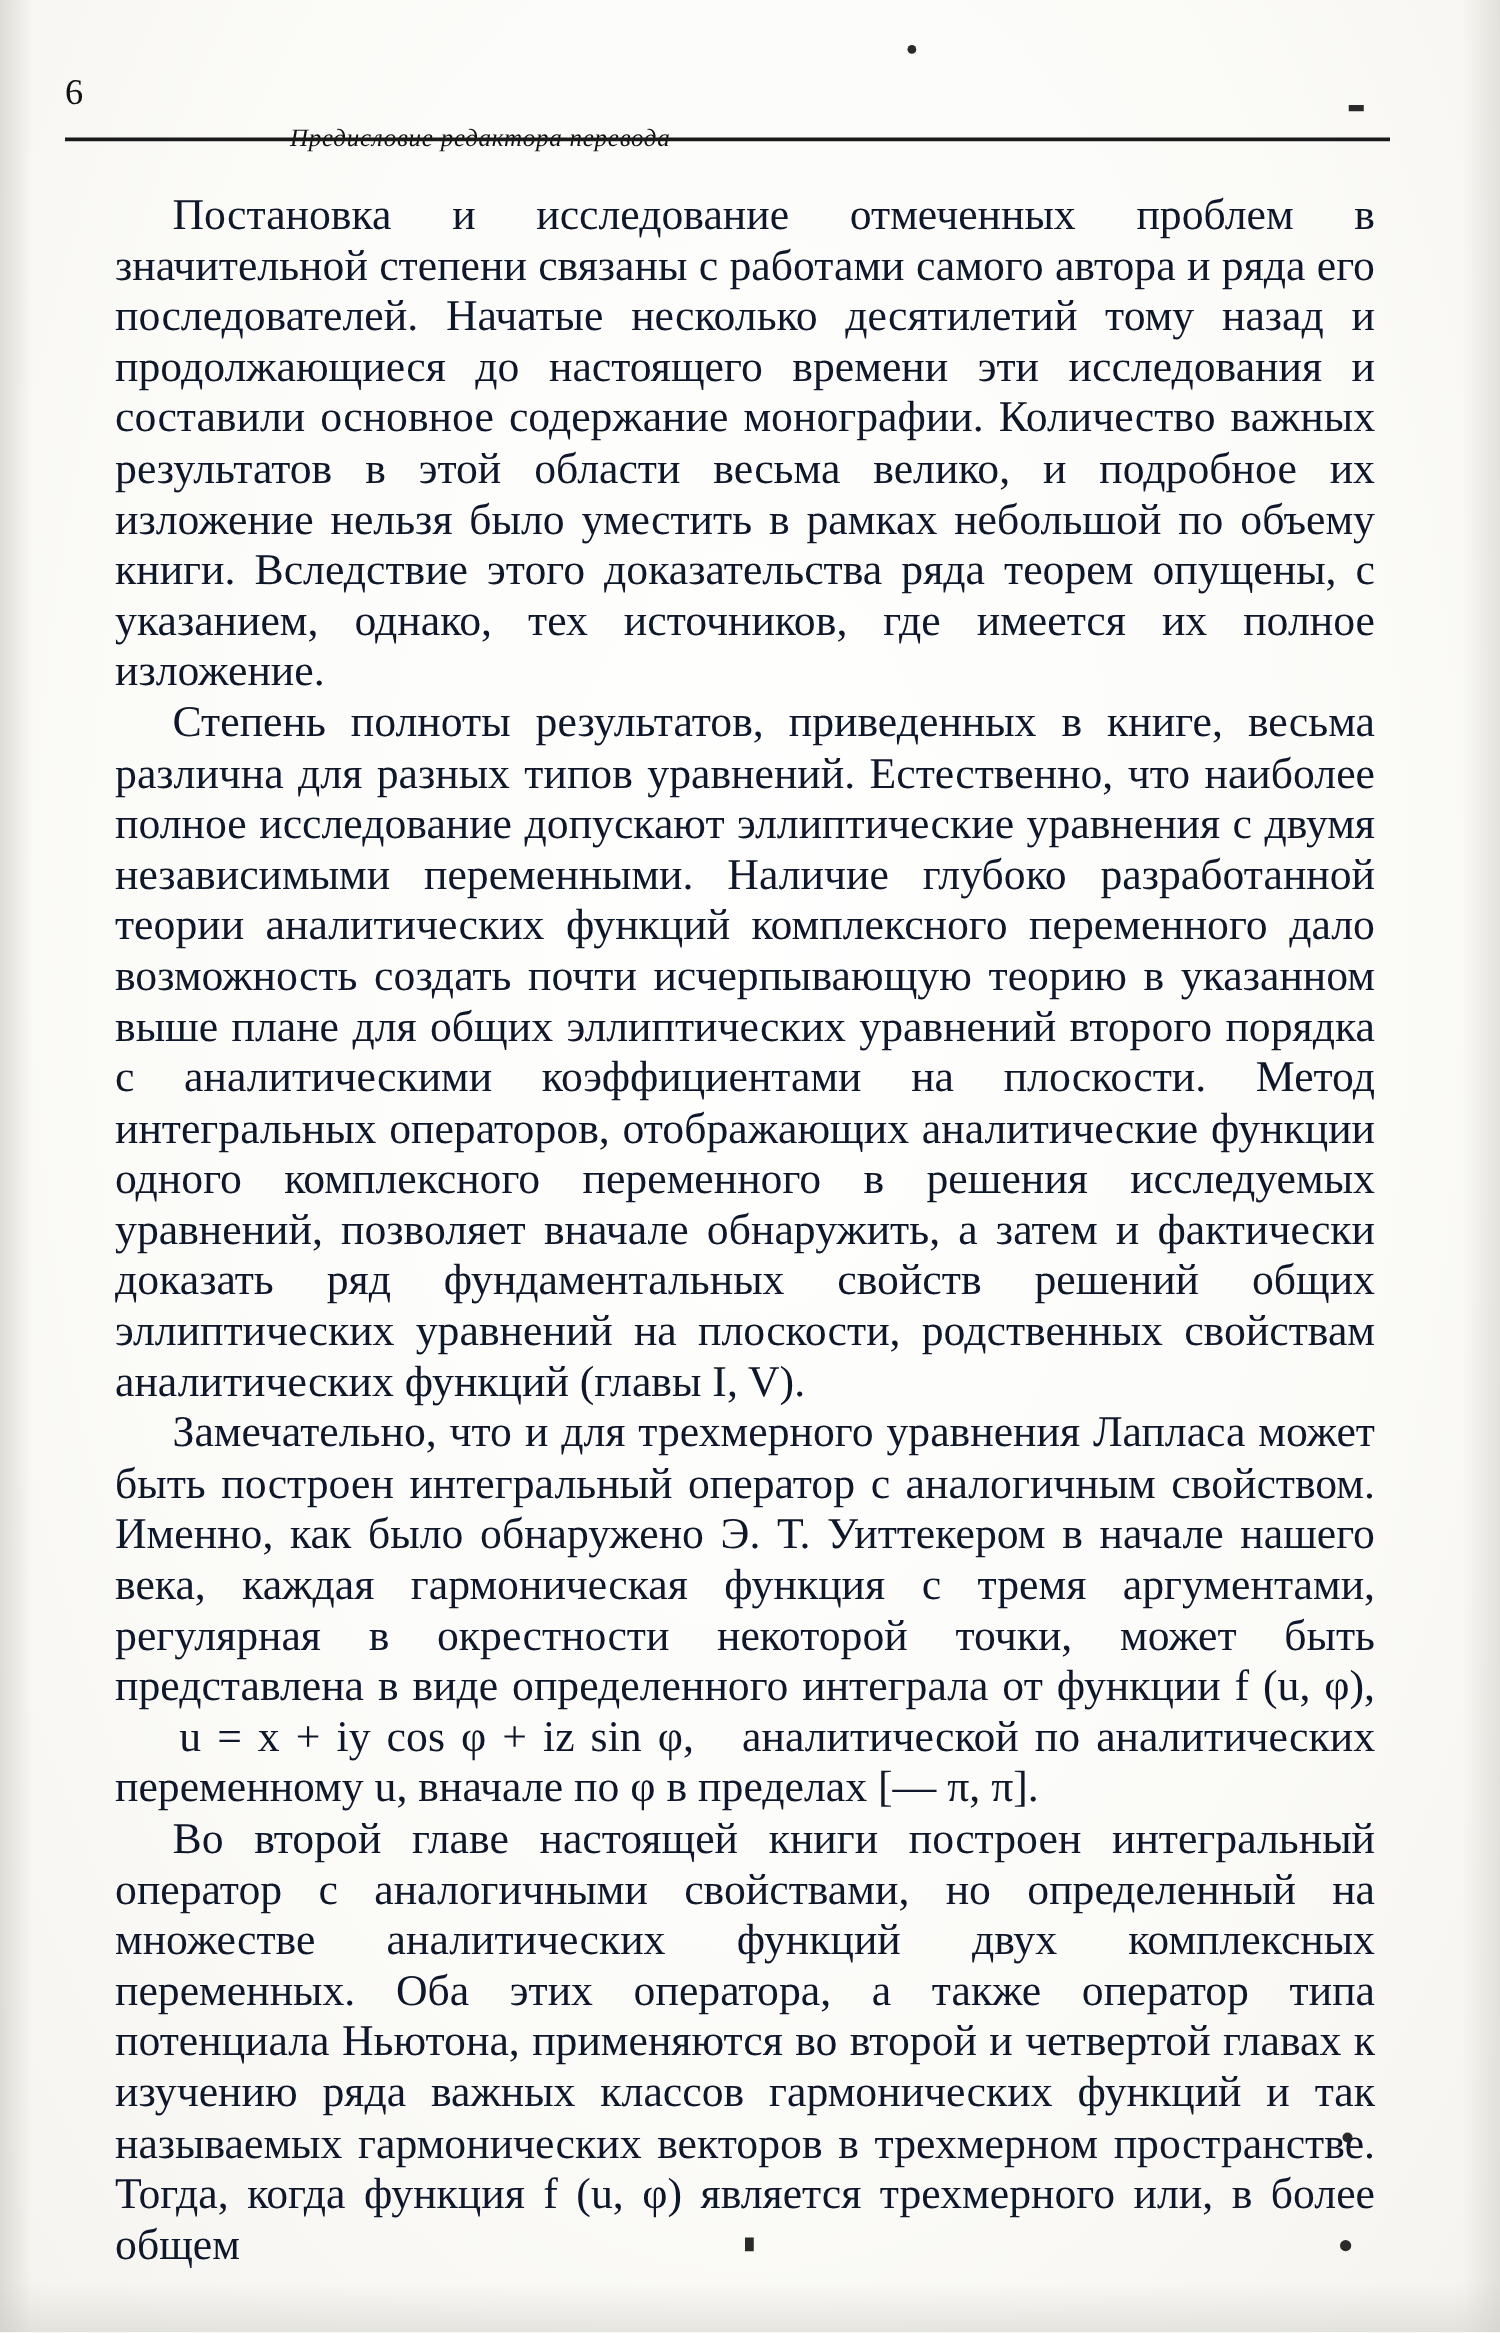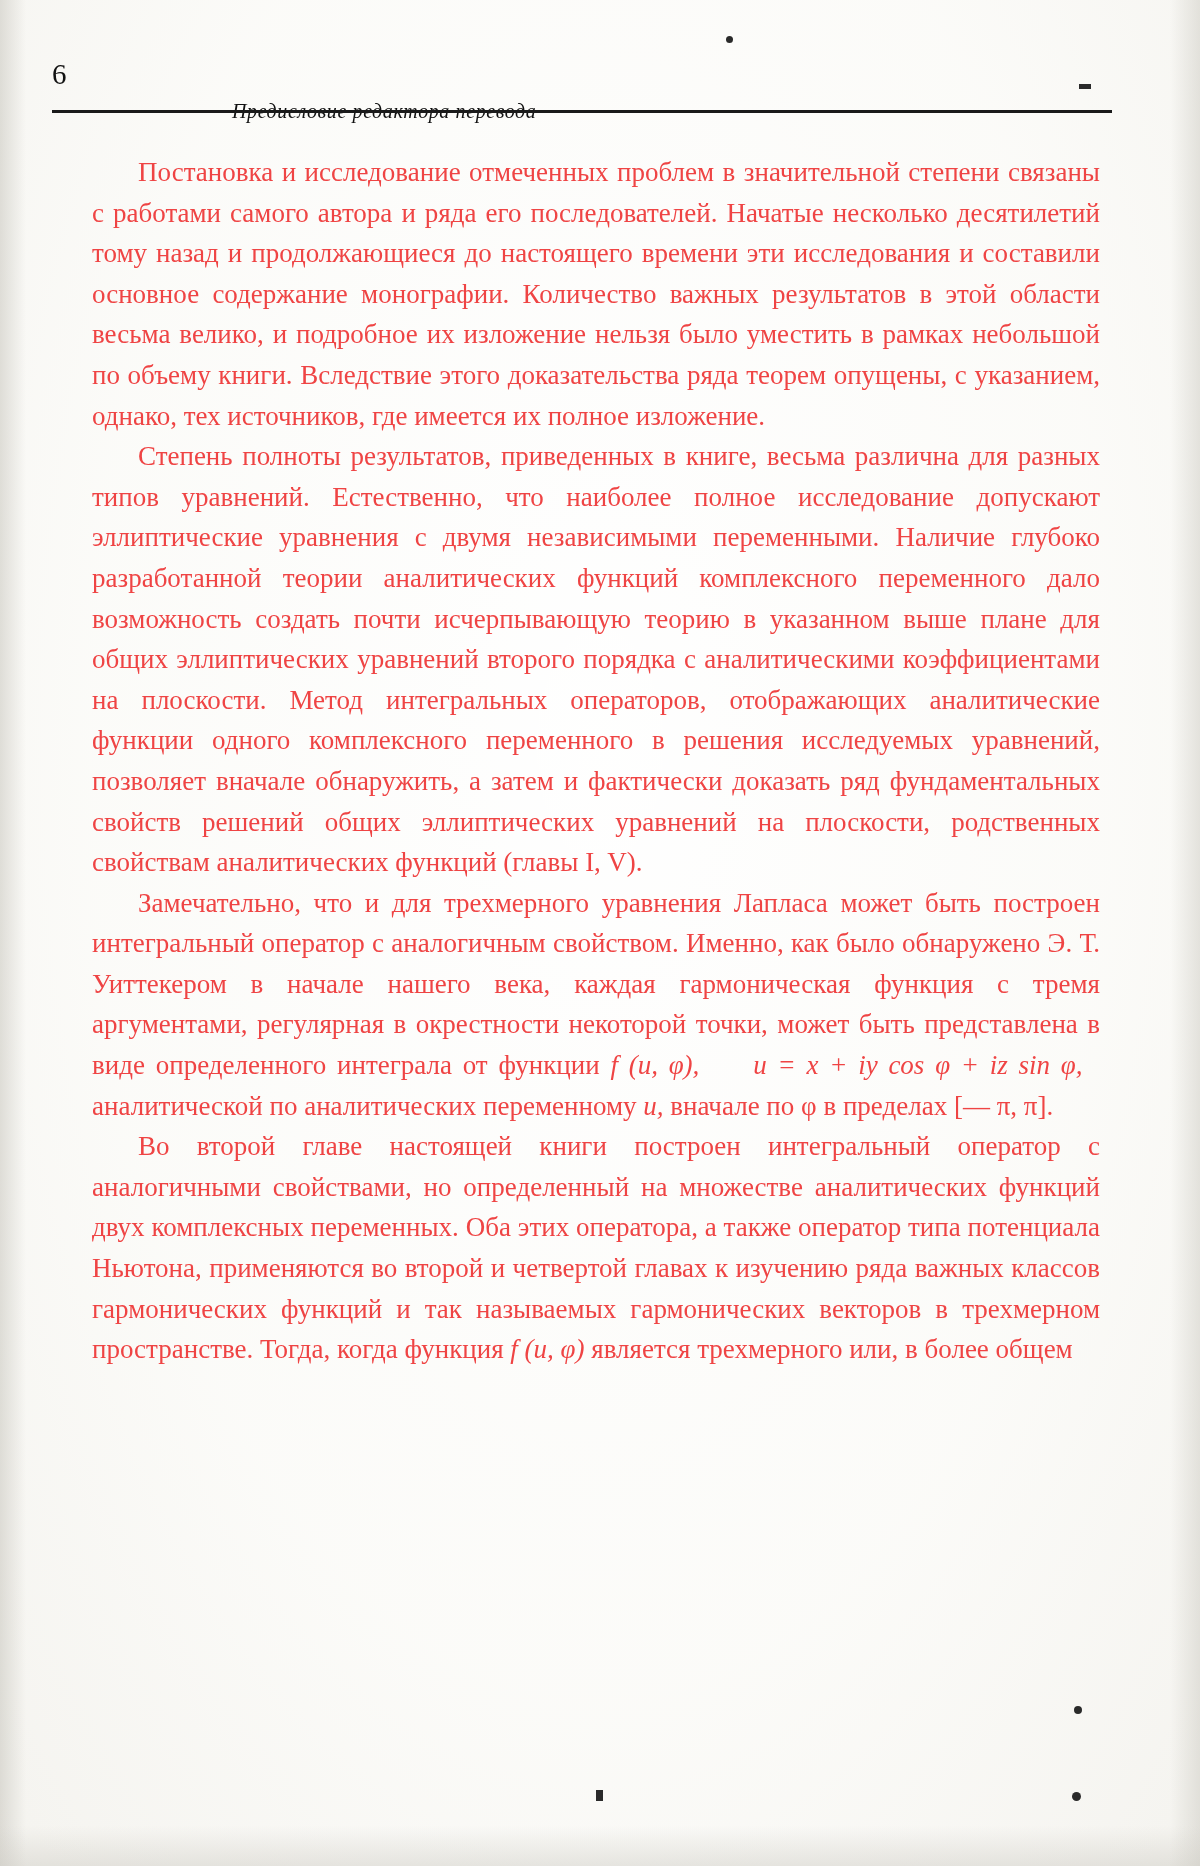--- a/index.html
+++ b/index.html
@@ -65,34 +65,33 @@
     top: 110px;
     width: 1060px;
     height: 3px;
     background: #1a1a1a;
   }
   .body-text {
     position: absolute;
     left: 92px;
     top: 152px;
     width: 1008px;
-    font-size: 27px;
+    font-size: 35px;
     line-height: 40.6px;
     text-align: justify;
-    color: #ef4444;
+    color: #0f172a;
     font-family: "Liberation Serif", serif;
   }
   .para {
     margin: 0 0 0 0;
     text-indent: 46px;
     text-align: justify;
     text-justify: inter-word;
   }
   .mathitalic {
-    font-style: italic;
   }
   .marker-top {
     position: absolute;
     left: 726px;
     top: 36px;
     width: 7px;
     height: 7px;
     background: #2a2a2a;
     border-radius: 50%;
   }

